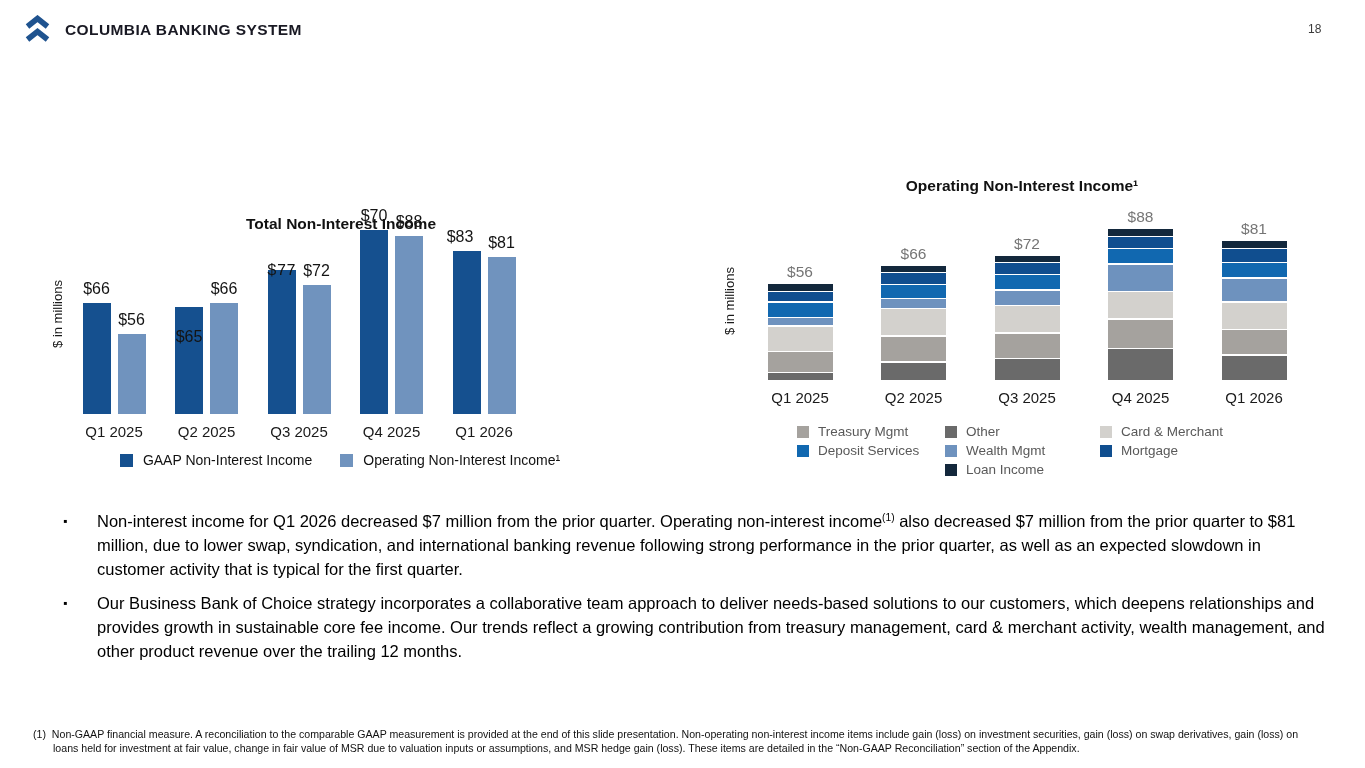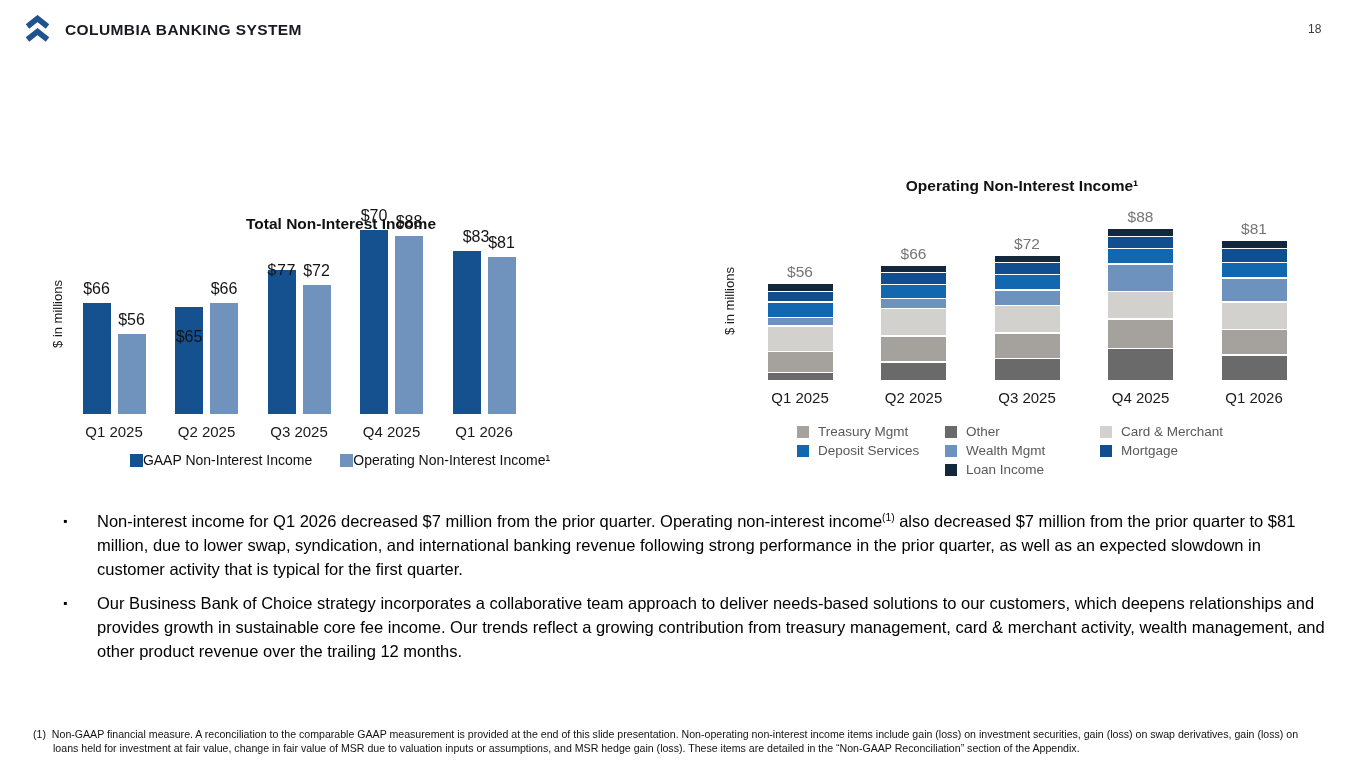--- a/index.html
+++ b/index.html
@@ -10,21 +10,21 @@
   .page-num{position:absolute;left:1308px;top:22px;font-size:12px;color:#3a3a3a;}
   .slide-title{position:absolute;left:78px;top:82px;margin:0;font-size:31px;font-weight:700;color:#000;}
   .chart-title{position:absolute;transform:translateX(-50%);font-size:15.5px;font-weight:700;white-space:nowrap;color:#111;}
   .ylab{position:absolute;transform:translate(-50%,-50%) rotate(-90deg);font-size:13px;color:#1a1a1a;white-space:nowrap;}
   .vbar{position:absolute;}
   .seg{position:absolute;}
   .val-label{position:absolute;transform:translateX(-50%);font-size:16px;color:#141414;white-space:nowrap;}
   .total-label{position:absolute;transform:translateX(-50%);font-size:15.5px;color:#757575;white-space:nowrap;}
   .cat-label{position:absolute;transform:translateX(-50%);font-size:15px;color:#1a1a1a;white-space:nowrap;}
   .legend-left{position:absolute;left:60px;top:452px;width:560px;display:flex;justify-content:center;gap:28px;}
-  .legend-item{display:flex;align-items:center;font-size:14px;color:#111;white-space:nowrap;}
+  .legend-item{display:flex;align-items:center;gap:10px;font-size:14px;color:#111;white-space:nowrap;}
   .swatch{width:13px;height:13px;flex:0 0 auto;}
   .legend-right{position:absolute;left:797px;top:424px;display:flex;gap:0;}
   .legend-col{display:flex;flex-direction:column;gap:4px;}
   .legend-col .legend-item{font-size:13.5px;color:#595959;gap:9px;}
   .bullets{position:absolute;left:63px;top:509px;width:1262px;}
   .bullet-row{display:flex;margin-bottom:10px;}
   .bullet-marker{flex:0 0 34px;font-size:12px;line-height:24px;color:#000;padding-top:0px;}
   .bullet-text{margin:0;font-size:16.5px;line-height:24px;color:#000;}
   .bullet-text sup{font-size:62%;vertical-align:super;line-height:0;}
   .footnote{position:absolute;left:33px;top:727px;width:1256px;font-size:10.6px;line-height:14px;color:#111;
@@ -63,21 +63,21 @@
       <div class="val-label" style="left: 281.5px; top: 262px; font-family: Liberation Mono, monospace;">$77</div>
       <div class="vbar" style="left: 302.5px; top: 285.06px; width: 28px; height: 128.94px; background: rgb(112, 147, 190);"></div>
       <div class="val-label" style="left: 316.5px; top: 262.06px;">$72</div>
       <div class="cat-label" style="left: 299px; top: 423px;">Q3 2025</div>
       <div class="vbar" style="left: 360px; top: 229.8px; width: 28px; height: 184.2px; background: rgb(21, 80, 143);"></div>
       <div class="val-label" style="left: 374px; top: 206.8px;">$70</div>
       <div class="vbar" style="left: 395px; top: 235.94px; width: 28px; height: 178.06px; background: rgb(112, 147, 190);"></div>
       <div class="val-label" style="left: 409px; top: 212.94px;">$88</div>
       <div class="cat-label" style="left: 391.5px; top: 423px;">Q4 2025</div>
       <div class="vbar" style="left: 452.5px; top: 251.29px; width: 28px; height: 162.71px; background: rgb(21, 80, 143);"></div>
-      <div class="val-label" style="left: 476px; top: 228.29px;">$83</div>
+      <div class="val-label" style="left: 460px; top: 228.29px;">$83</div>
       <div class="vbar" style="left: 487.5px; top: 257.43px; width: 28px; height: 156.57px; background: rgb(112, 147, 190);"></div>
       <div class="val-label" style="left: 501.5px; top: 234.43px;">$81</div>
       <div class="cat-label" style="left: 484px; top: 423px;">Q1 2026</div>
     </div>
   <div class="legend-left" id="legend-left">
       <div class="legend-item">
         <div class="swatch" style="background: rgb(21, 80, 143);"></div>
         <span>GAAP Non-Interest Income</span>
       </div>
       <div class="legend-item">

